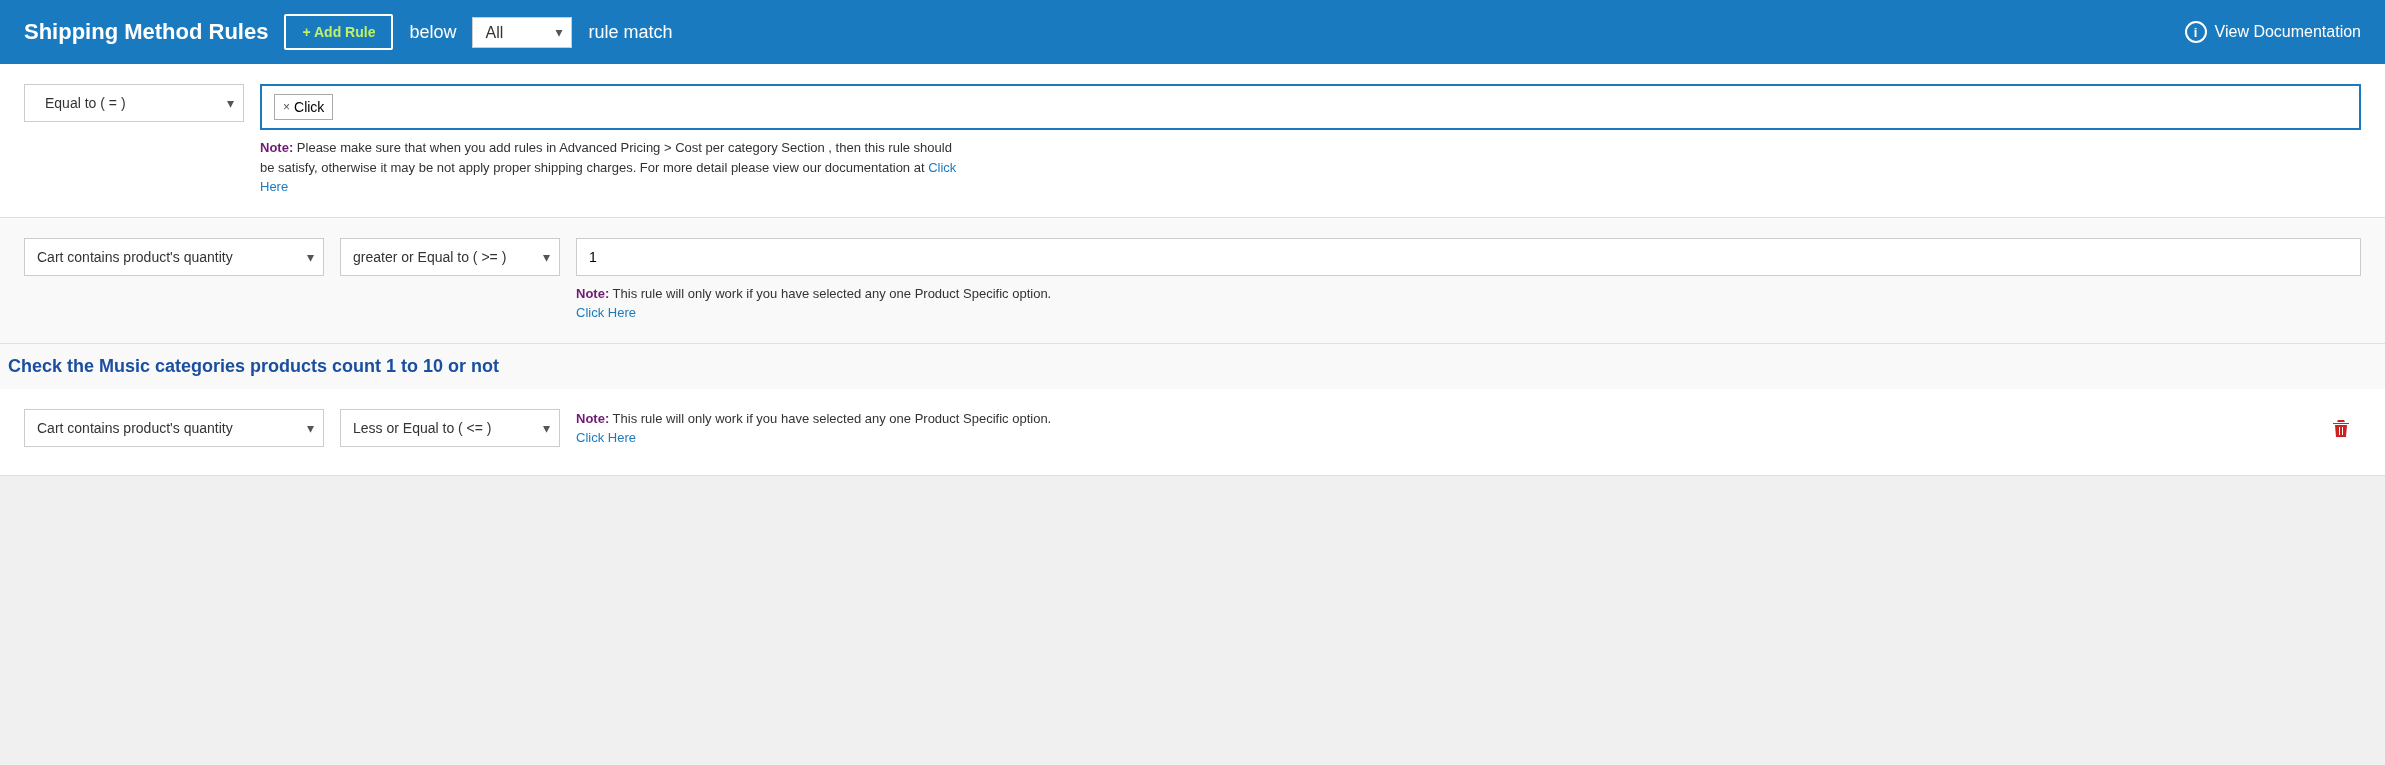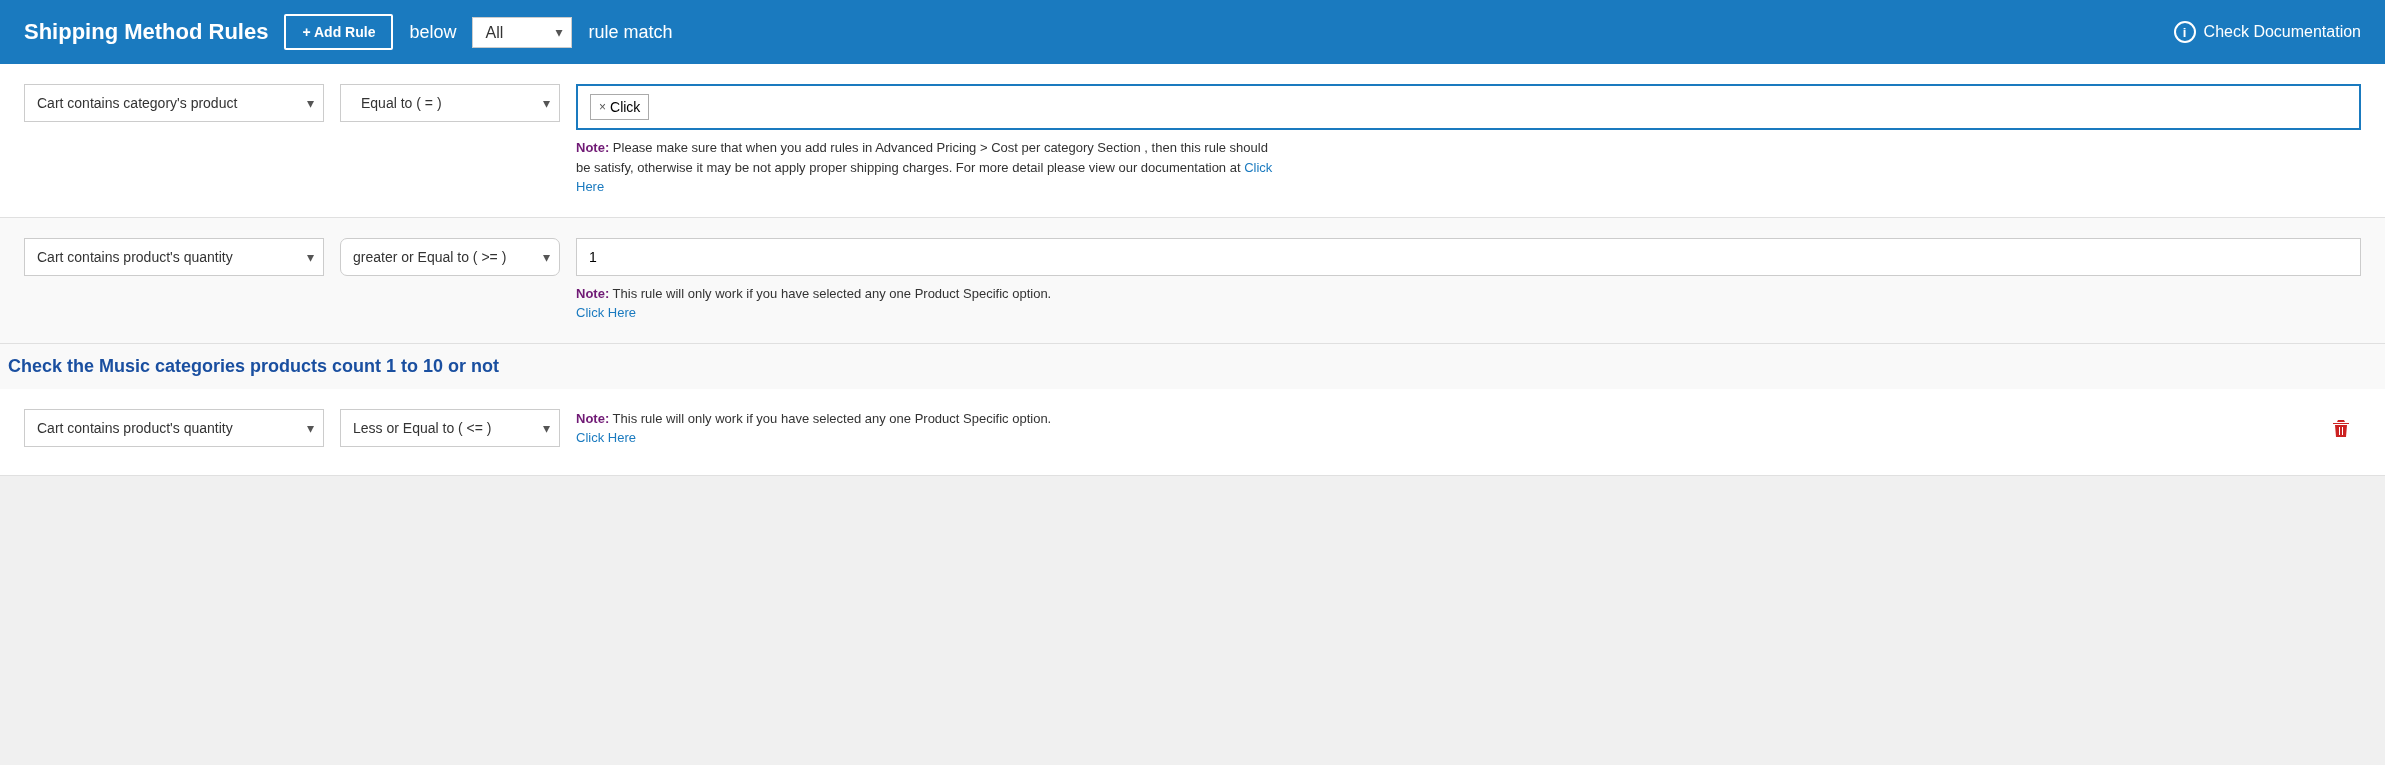--- a/index.html
+++ b/index.html
@@ -17,21 +17,21 @@
     }
     .header-title {
       font-size: 22px;
       font-weight: bold;
       color: white;
       white-space: nowrap;
     }
     .add-rule-btn {
       border: 2px solid white;
       background: transparent;
-      color: #ffffff;
+      color: #bef264;
       padding: 8px 16px;
       font-size: 14px;
       font-weight: bold;
       cursor: pointer;
       border-radius: 2px;
       white-space: nowrap;
     }
     .header-below-text {
       font-size: 18px;
       color: white;
@@ -219,35 +219,27 @@
   <div class="select-wrapper">
     <select class="header-select">
       <option>All</option>
       <option>Any</option>
     </select>
   </div>
   <span class="header-rule-match">rule match</span>
   <div class="header-spacer"></div>
   <div class="view-docs">
     <div class="info-icon">i</div>
-    <span>Check Documentation</span>
+    <span>View Documentation</span>
   </div>
 </div>
 
 <div class="main">
 
   <div class="rule-row">
-    <div class="rule-select-wrapper">
-      <select class="rule-select">
-        <option>Cart contains category's product</option>
-        <option>Cart contains product's quantity</option>
-        <option>Cart contains product's weight</option>
-        <option>Cart total</option>
-      </select>
-    </div>
     <div class="rule-select-wrapper">
       <select class="rule-select" style="min-width:220px;padding-left:20px;">
         <option>Equal to ( = )</option>
         <option>Not Equal to ( != )</option>
         <option>Greater than ( &gt; )</option>
         <option>Less than ( &lt; )</option>
         <option>greater or Equal to ( &gt;= )</option>
         <option>Less or Equal to ( &lt;= )</option>
       </select>
     </div>
@@ -269,21 +261,21 @@
   <div class="rule-row" style="background:#f9f9f9;">
     <div class="rule-select-wrapper">
       <select class="rule-select">
         <option>Cart contains category's product</option>
         <option selected="">Cart contains product's quantity</option>
         <option>Cart contains product's weight</option>
         <option>Cart total</option>
       </select>
     </div>
     <div class="rule-select-wrapper">
-      <select class="rule-select" style="min-width:220px;border-radius:7px;">
+      <select class="rule-select" style="min-width:220px;">
         <option>Equal to ( = )</option>
         <option>Not Equal to ( != )</option>
         <option>Greater than ( &gt; )</option>
         <option>Less than ( &lt; )</option>
         <option selected="">greater or Equal to ( &gt;= )</option>
         <option>Less or Equal to ( &lt;= )</option>
       </select>
     </div>
     <div class="rule-value-area">
       <input class="number-input" type="text" value="1" style="">

